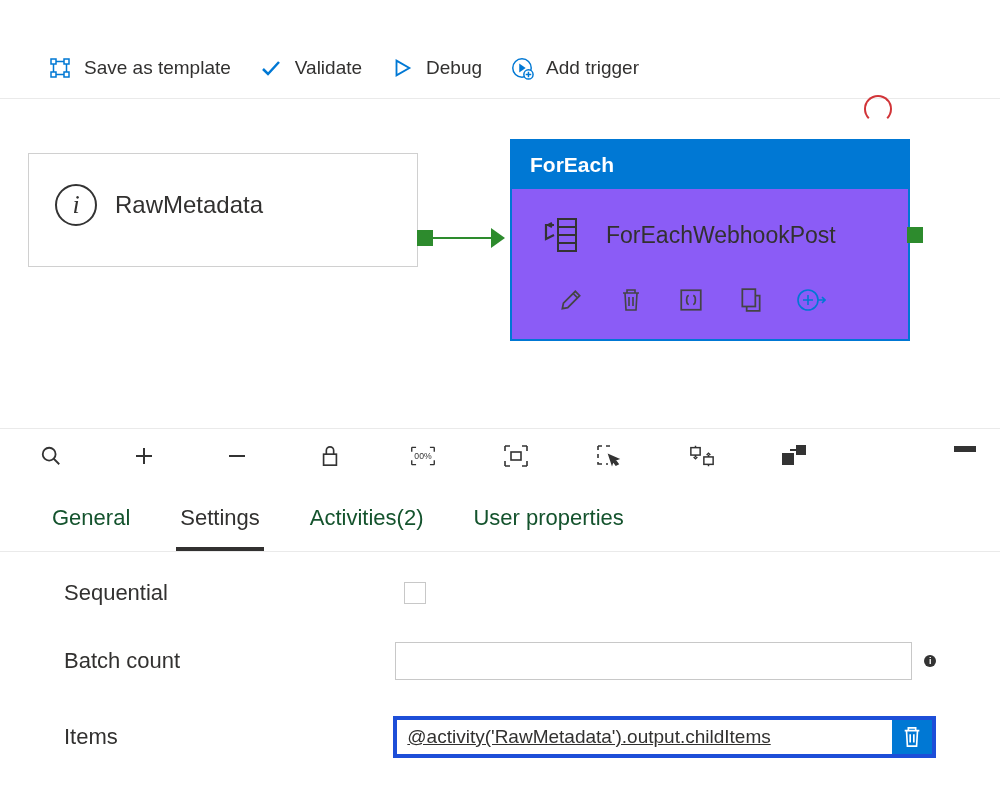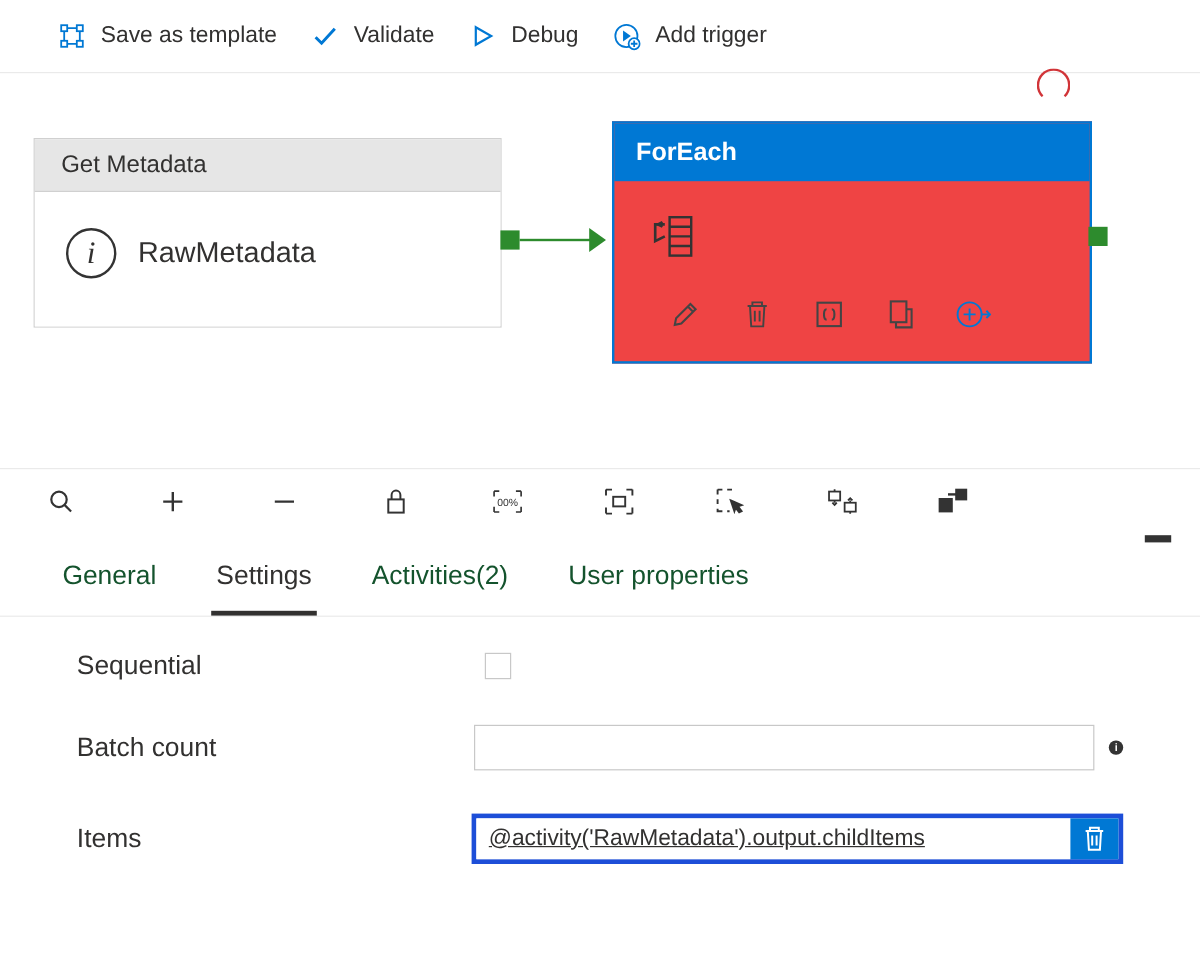--- a/index.html
+++ b/index.html
@@ -1,30 +1,30 @@
 <!DOCTYPE html>
 <html><head>
 <meta charset="utf-8">
 <style>
 * { box-sizing: border-box; margin: 0; padding: 0; }
 body { font-family: "Segoe UI", -apple-system, sans-serif; font-size: 18px; color: #323130; background: #fff; width: 1000px; height: 800px; overflow: hidden; }
 
 .toolbar { display: flex; align-items: center; gap: 28px; padding: 18px 48px 18px 48px; border-bottom: 1px solid #eaeaea; }
-.tool-btn { display: flex; align-items: center; gap: 12px; cursor: pointer; font-size: 19px; }
+.tool-btn { display: flex; align-items: center; gap: 12px; cursor: pointer; font-size: 19px; margin-top: 38px; }
 .tool-icon { display: flex; align-items: center; justify-content: center; width: 24px; height: 24px; }
 
 .canvas { position: relative; height: 330px; padding: 28px 0 0 28px; border-bottom: 1px solid #eaeaea; }
 
 .node-get { position: absolute; left: 28px; top: 54px; width: 390px; border: 1px solid #d0d0d0; }
 .node-get-header { background: #e6e6e6; padding: 10px 18px 10px 22px; border-bottom: 1px solid #d0d0d0; font-size: 20px; }
 .node-get-body { display: flex; align-items: center; gap: 18px; padding: 30px 22px 40px 26px; background: #fff; }
 .info-icon { width: 42px; height: 42px; border: 2px solid #333; border-radius: 50%; display: flex; align-items: center; justify-content: center; font-family: Georgia, serif; font-size: 26px; font-style: italic; }
 .node-get-name { font-size: 24px; }
 
-.node-foreach { position: absolute; left: 510px; top: 40px; width: 400px; border: 2px solid #0078d4; background: #ef4444; }
+.node-foreach { position: absolute; left: 510px; top: 40px; width: 400px; border: 2px solid #0078d4; background: #8b5cf6; }
 .node-foreach-header { background: #0078d4; color: #fff; padding: 12px 18px; font-size: 21px; font-weight: 600; }
 .node-foreach-body { display: flex; align-items: center; gap: 24px; padding: 26px 22px 20px 30px; }
 .foreach-icon { width: 40px; height: 40px; display: flex; align-items: center; justify-content: center; }
 .node-foreach-name { font-size: 23px; }
 .node-foreach-actions { display: flex; gap: 30px; padding: 10px 22px 24px 44px; }
 .action-icon { width: 30px; height: 30px; display: flex; align-items: center; justify-content: center; cursor: pointer; }
 
 .connector-out { position: absolute; left: 417px; top: 131px; width: 16px; height: 16px; background: #2d8b2d; }
 .connector-in { position: absolute; left: 907px; top: 128px; width: 16px; height: 16px; background: #2d8b2d; }
 .arrow-line { position: absolute; left: 433px; top: 138px; width: 62px; height: 2px; background: #2d8b2d; }
@@ -92,21 +92,20 @@
       </svg>
     </span>
     <span>Add trigger</span>
   </div>
 </div>
 
 <div class="canvas">
   <div class="red-circle"></div>
 
   <div class="node-get">
-    <div class="node-get-header">Get Metadata</div>
     <div class="node-get-body">
       <div class="info-icon">i</div>
       <div class="node-get-name">RawMetadata</div>
     </div>
   </div>
 
   <div class="connector-out"></div>
   <div class="arrow-line"></div>
   <div class="arrow-head"></div>
 
@@ -114,20 +113,21 @@
     <div class="node-foreach-header">ForEach</div>
     <div class="node-foreach-body">
       <div class="foreach-icon">
         <svg width="40" height="40" viewBox="0 0 40 40" fill="none" stroke="#333" stroke-width="2">
           <rect x="16" y="4" width="18" height="32"></rect>
           <path d="M16 12h18M16 20h18M16 28h18"></path>
           <path d="M12 10H4v14l8-4" stroke-width="2.2"></path>
           <path d="M10 8l-4 2 4 2" fill="#333"></path>
         </svg>
       </div>
+      <div class="node-foreach-name">ForEachWebhookPost</div>
     </div>
     <div class="node-foreach-actions">
       <div class="action-icon">
         <svg width="26" height="26" viewBox="0 0 24 24" fill="none" stroke="#444" stroke-width="1.6">
             <path d="M4 20l1-5L16 4l4 4L9 19l-5 1zM14 6l4 4"></path>
           </svg>
       </div>
       <div class="action-icon">
         <svg width="24" height="26" viewBox="0 0 24 26" fill="none" stroke="#444" stroke-width="1.6">
             <path d="M4 6h16M8 6V3h8v3M6 6l1 17h10l1-17M10 10v9M14 10v9"></path>

